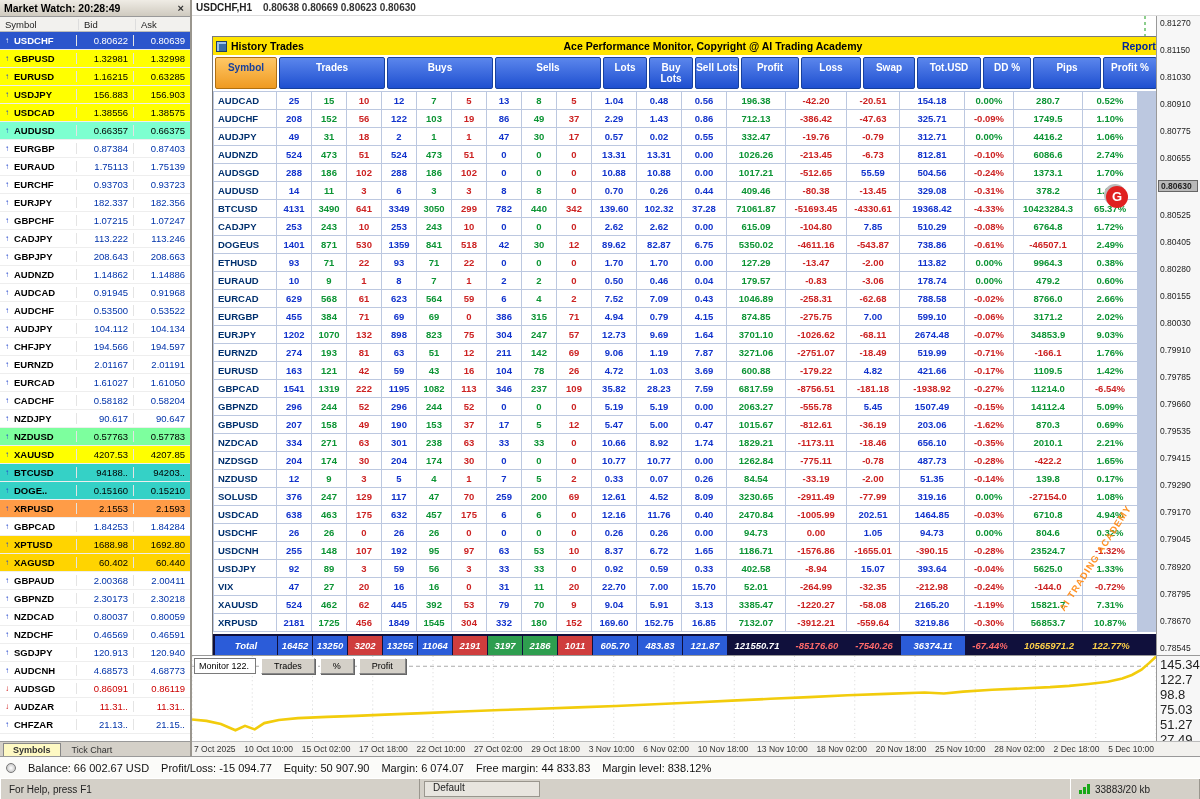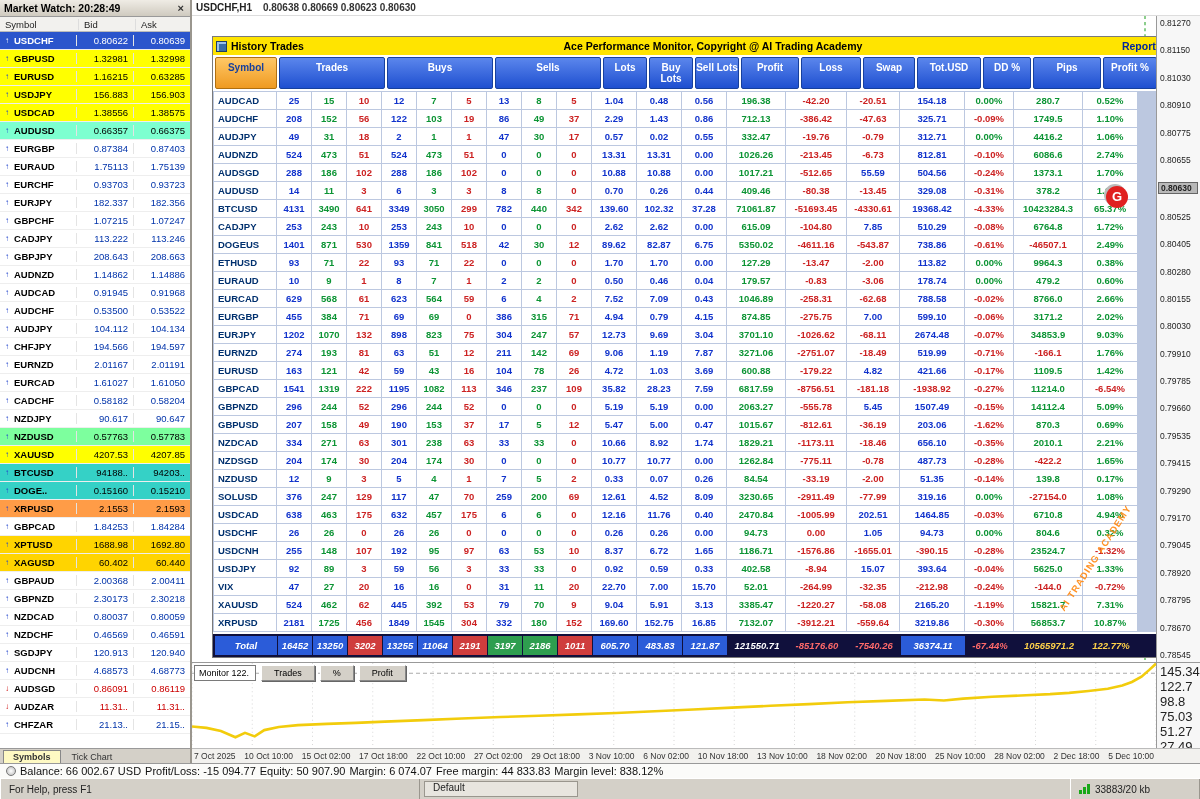--- a/index.html
+++ b/index.html
@@ -90,27 +90,27 @@
     overflow:hidden; white-space:nowrap; }
   .mon-btn { background:#d4d0c8; border:1px solid #888; border-top-color:#fff; border-left-color:#fff; font-size:9px;
     padding:2px 12px; color:#000; box-shadow:1px 1px 0 #666; }
   .m-axis { width:44px; background:#f7f7f7; border-left:1px solid #999; display:flex; flex-direction:column;
     justify-content:space-between; font-size:13px; color:#222; padding:1px 0 1px 3px; }
 
   .time-axis { height:15px; background:#f2f1ee; border-top:1px solid #bbb; display:flex; justify-content:space-between;
     font-size:8.5px; color:#333; padding:2px 46px 0 2px; white-space:nowrap; }
 
   
-  .status-bar { height:15px; background:#fbfbf9; border-top:1px solid #999; display:flex; align-items:center;
-    font-size:11px; color:#111; padding-left:6px; gap:4px; }
+  .status-bar { height:22px; background:#fbfbf9; border-top:1px solid #999; display:flex; align-items:center;
+    font-size:11px; color:#111; padding-left:6px; gap:12px; }
   .conn-dot { width:10px; height:10px; border-radius:50%; background:radial-gradient(#fff,#b9b9b9); border:1px solid #777; }
   .task-bar { height:21px; background:#d4d0c8; border-top:1px solid #fff; display:flex; align-items:stretch; font-size:10px; color:#222; }
   .tb-seg { border-right:1px solid #9a968e; border-left:1px solid #fff; display:flex; align-items:center; padding:0 8px; }
   .tb-help { width:420px; }
-  .tb-default { width:154px; background:#e8e5df; border:1px solid #9a968e; margin:2px 4px; padding:0 8px; }
+  .tb-default { width:116px; background:#e8e5df; border:1px solid #9a968e; margin:2px 4px; padding:0 8px; }
   .tb-spacer { flex:1; }
   .tb-net { width:130px; gap:5px; }
   .net-icon { display:inline-flex; align-items:flex-end; gap:1px; height:10px; }
   .net-icon i { display:block; width:3px; background:#18a818; }
   .net-icon i:nth-child(1){height:4px;} .net-icon i:nth-child(2){height:7px;} .net-icon i:nth-child(3){height:10px;}
 </style>
 </head>
 <body>
 
 <div class="app">
@@ -688,21 +688,21 @@
                 <div class="td c-green">1070</div>
                 <div class="td c-red">132</div>
                 <div class="td c-blue">898</div>
                 <div class="td c-green">823</div>
                 <div class="td c-red">75</div>
                 <div class="td c-blue">304</div>
                 <div class="td c-green">247</div>
                 <div class="td c-red">57</div>
                 <div class="td c-blue">12.73</div>
                 <div class="td c-blue">9.69</div>
-                <div class="td c-blue">3.04</div>
+                <div class="td c-blue">1.64</div>
                 <div class="td c-green">3701.10</div>
                 <div class="td c-red">-1026.62</div>
                 <div class="td c-red">-68.11</div>
                 <div class="td c-blue">2674.48</div>
                 <div class="td c-red">-0.07%</div>
                 <div class="td c-green">34853.9</div>
                 <div class="td c-green">9.03%</div>
                 <div class="td sym">EURNZD</div>
                 <div class="td c-blue">274</div>
                 <div class="td c-green">193</div>

